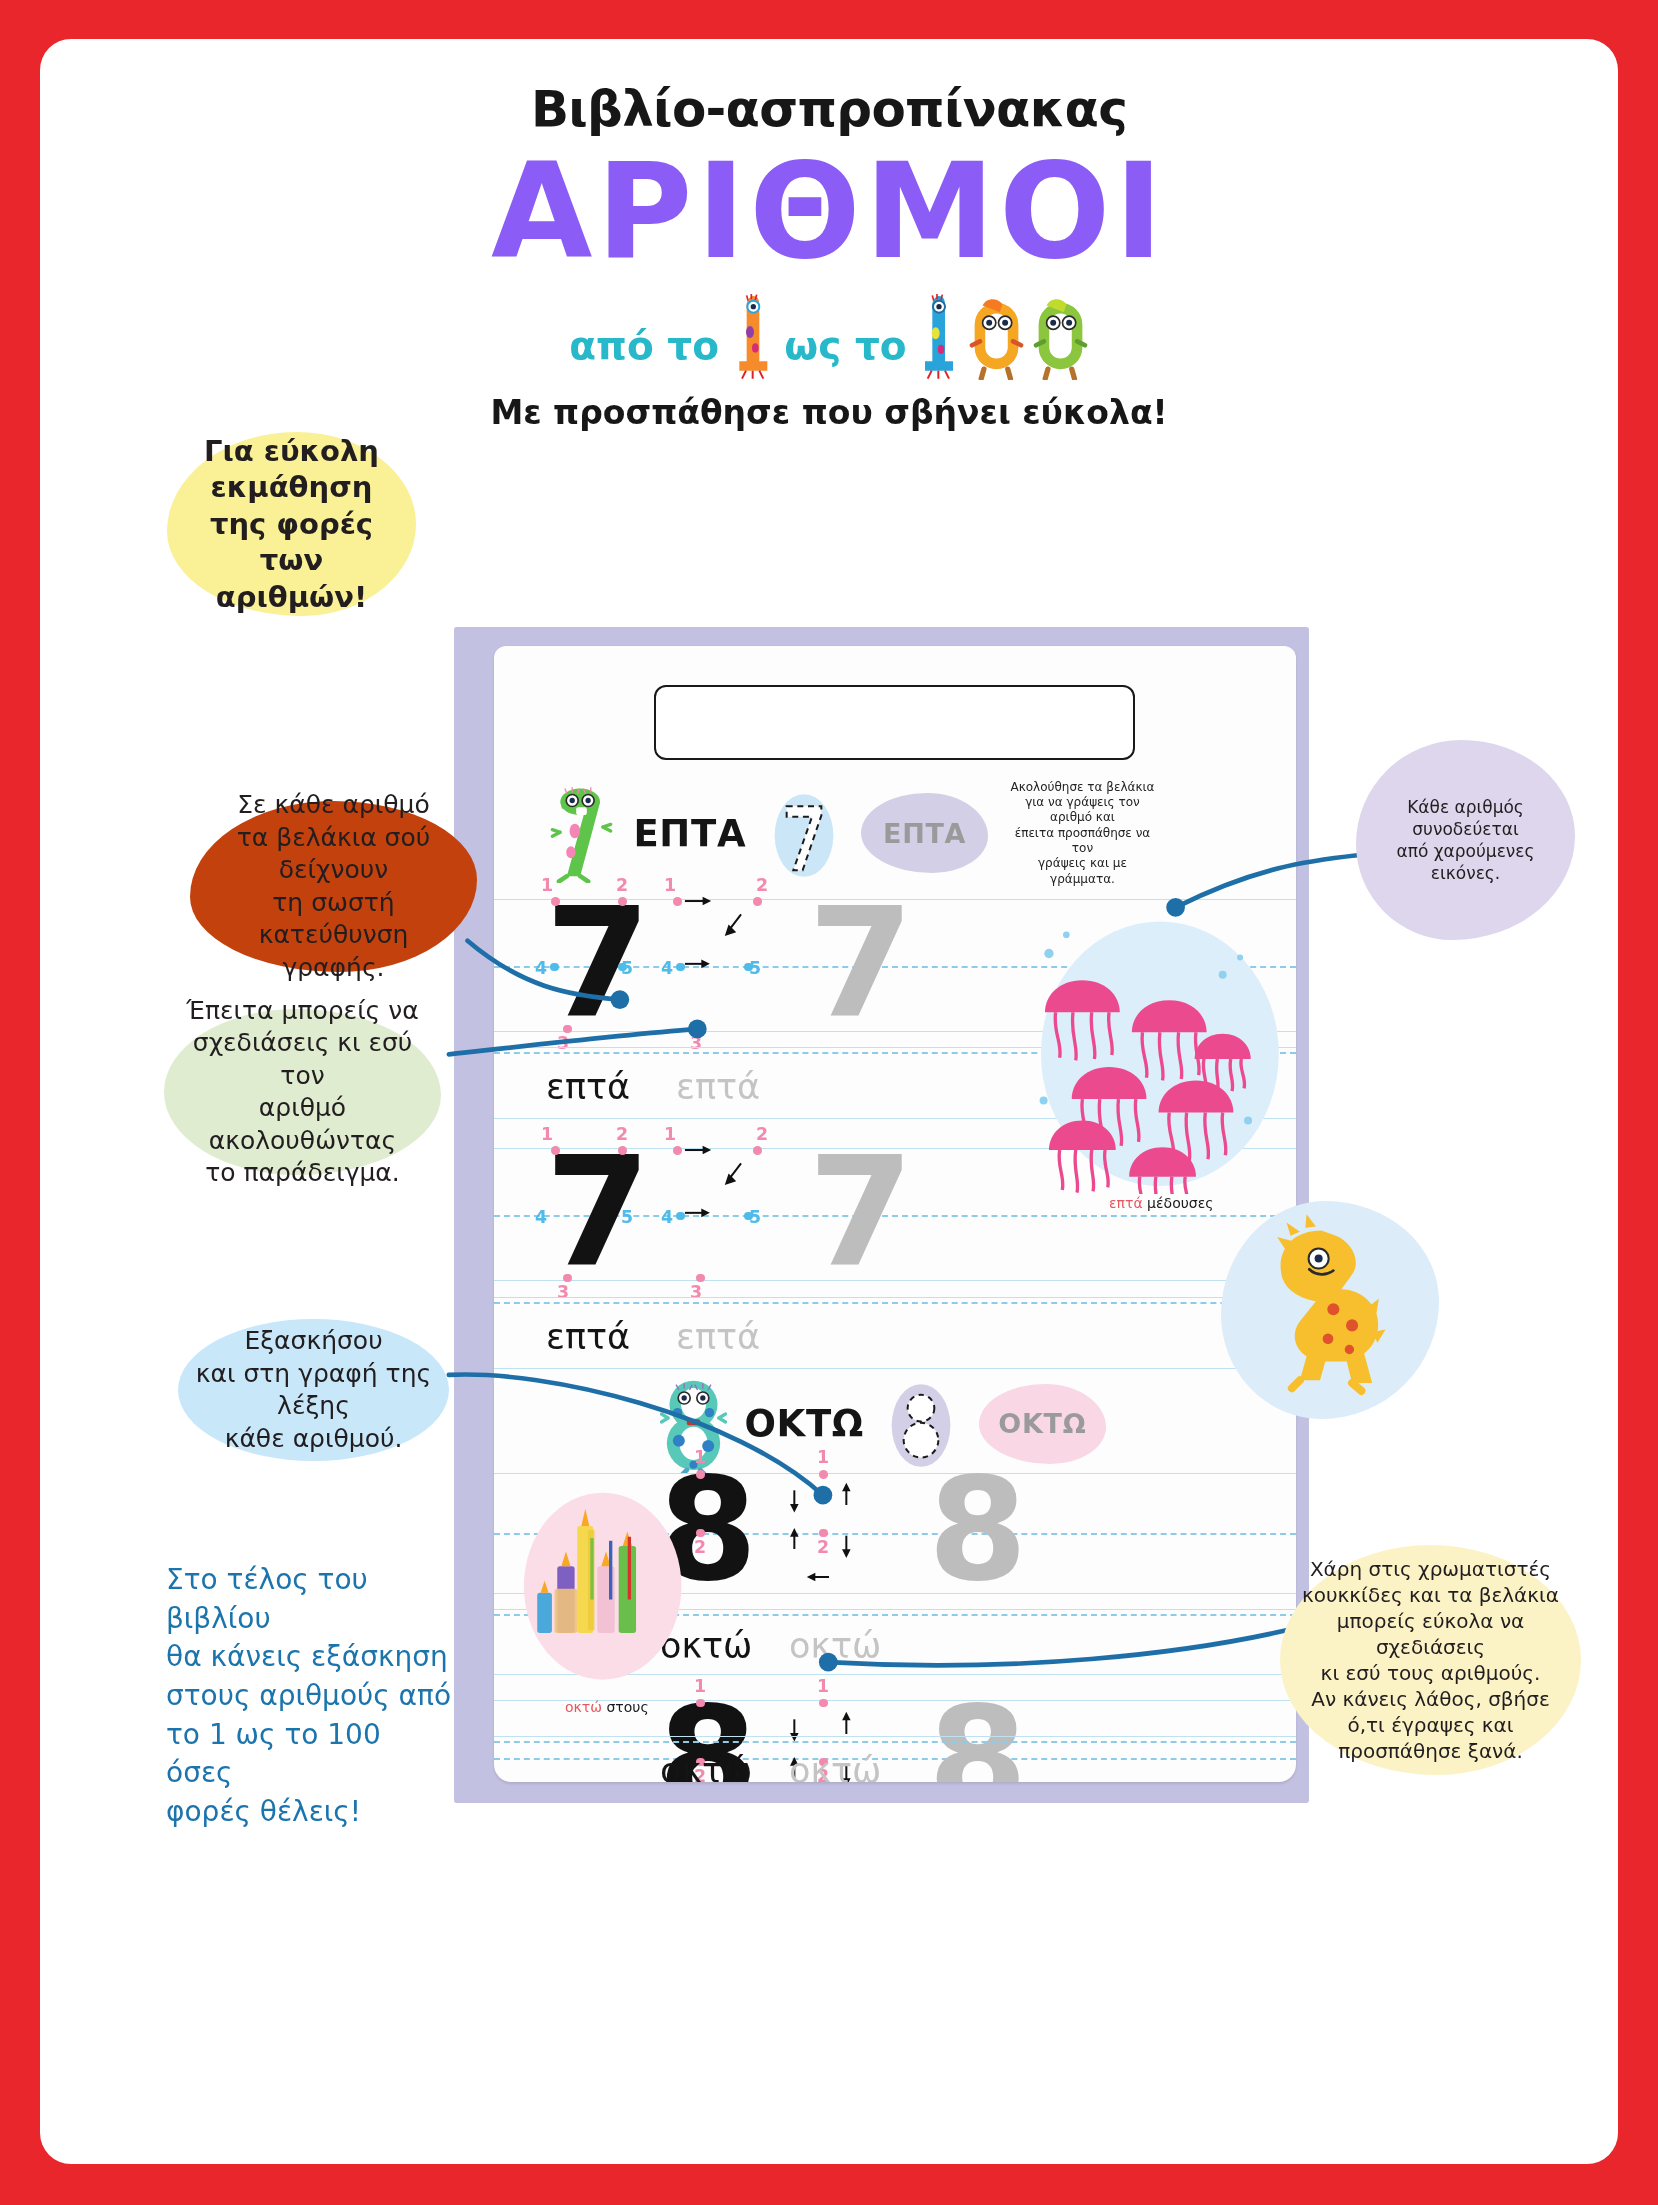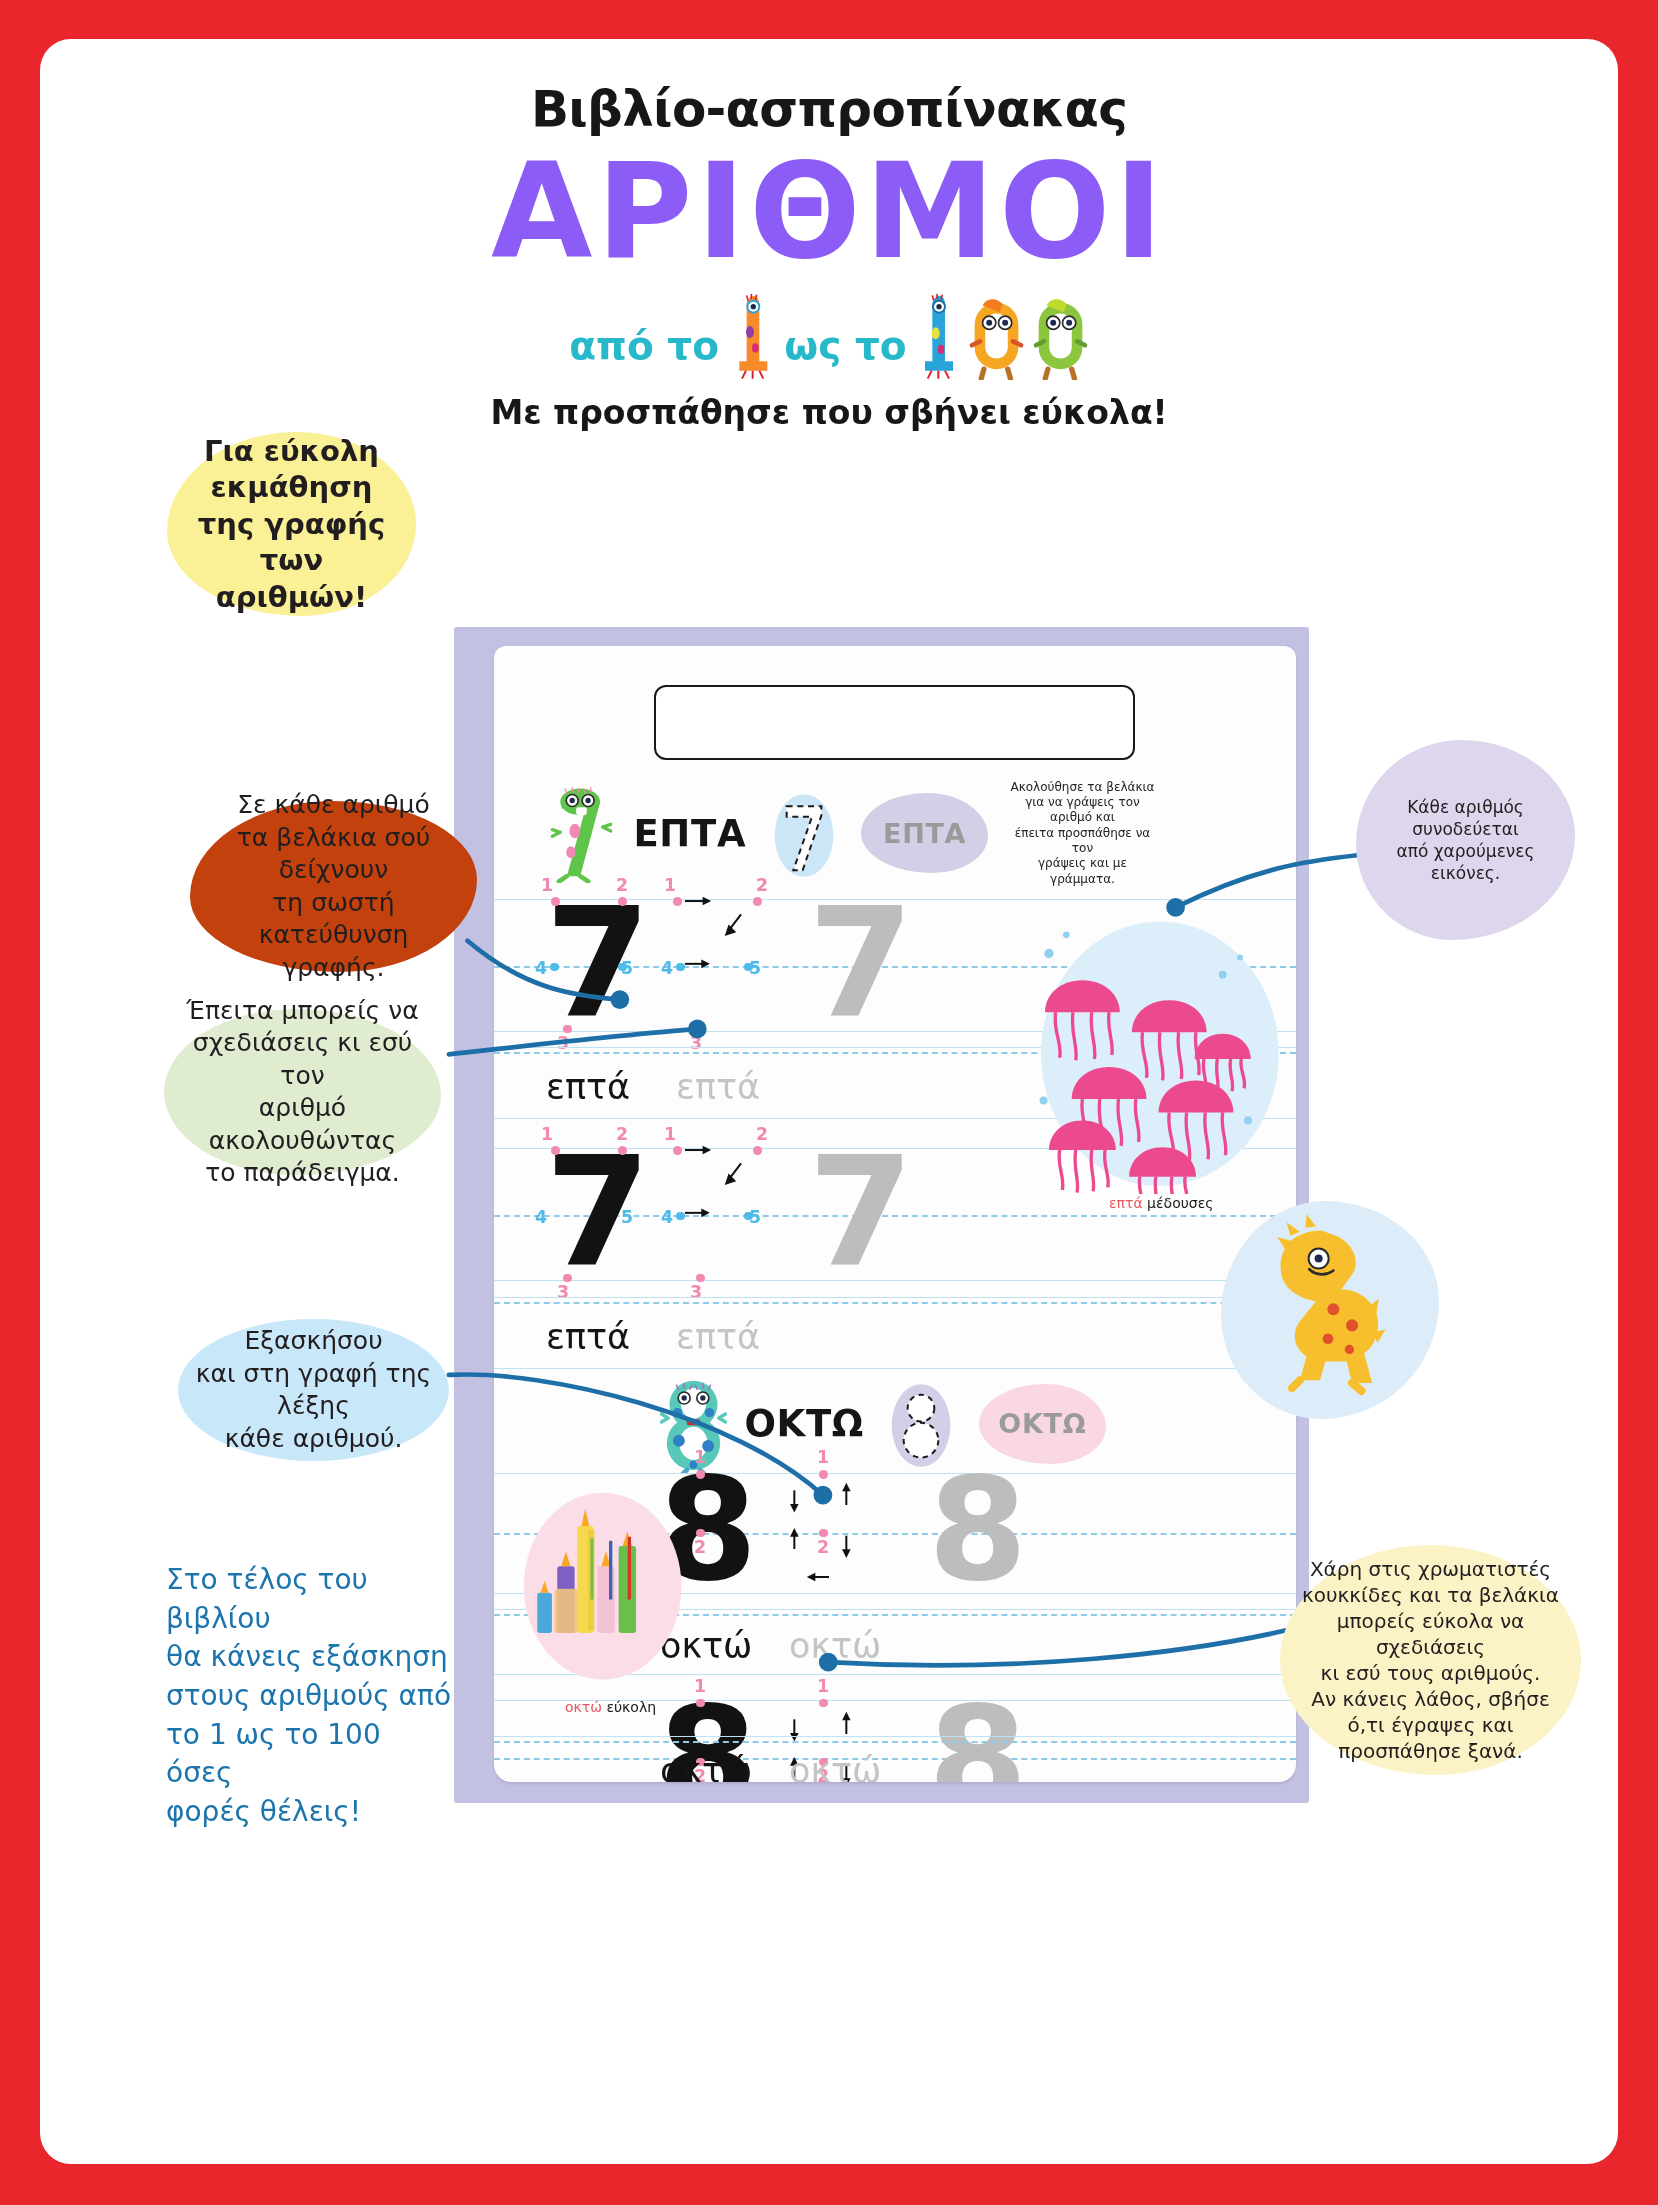--- a/index.html
+++ b/index.html
@@ -310,21 +310,21 @@
         <circle cx="868" cy="1438" r="14"></circle>
         <circle cx="984" cy="1482" r="14"></circle>
         <circle cx="1172" cy="2180" r="14"></circle>
         <circle cx="1700" cy="1300" r="14"></circle>
         <circle cx="1180" cy="2430" r="14"></circle>
       </g>
     </svg>
 
     <div class="blob b-yellow" id="blob-easy">Για εύκολη
 εκμάθηση
-της γραφής
+της φορές
 των αριθμών!</div>
     <div class="blob b-pink" id="blob-arrows">Σε κάθε αριθμό
 τα βελάκια σού δείχνουν
 τη σωστή κατεύθυνση
 γραφής.</div>
     <div class="blob b-green" id="blob-draw">Έπειτα μπορείς να
 σχεδιάσεις κι εσύ τον
 αριθμό ακολουθώντας
 το παράδειγμα.</div>
     <div class="blob b-lblue" id="blob-word">Εξασκήσου
@@ -646,21 +646,21 @@
               <path d="M140 112 L140 200"></path>
             </g>
             <g stroke="#d6332e" stroke-width="5" fill="none">
               <path d="M168 106 L168 200"></path>
             </g>
             <rect x="56" y="184" width="34" height="66" rx="4" fill="#f0c27b" opacity=".9"></rect>
           </g>
         </svg>
         <div class="pic-caption" style="left:71px; top:1053px;">
           <span class="num">οκτώ</span>
-          <span>εύκολη</span>
+          <span>στους</span>
         </div>
 
       </div>
     </div>
 
     <div id="dino-blob">
       <svg width="218" height="218" viewBox="0 0 326 326">
         <path d="M150 44 C108 44 84 72 90 108 C94 134 120 146 142 150 L118 180 C104 198 110 222 128 232
                  L118 268 L148 268 L156 240 L188 240 L196 272 L226 272 L214 228 C236 212 242 178 226 156
                  C214 138 194 132 180 132 L196 110 C210 90 196 62 172 52 Z" fill="#f7bf2e"></path>

